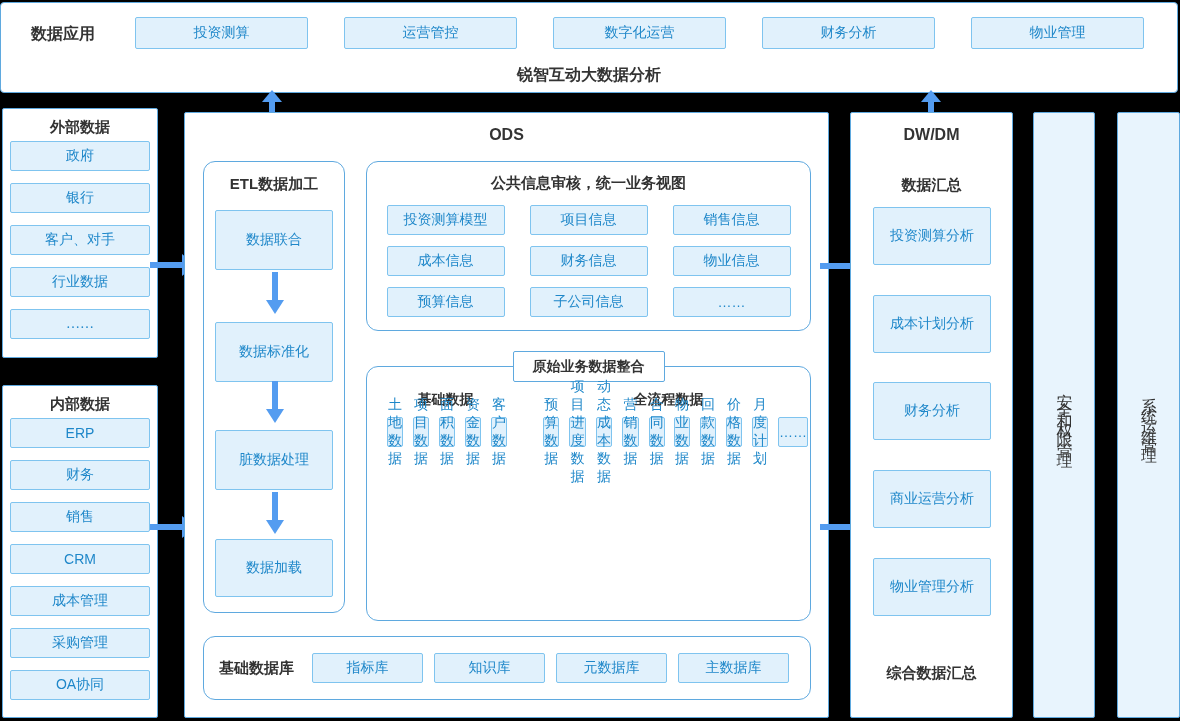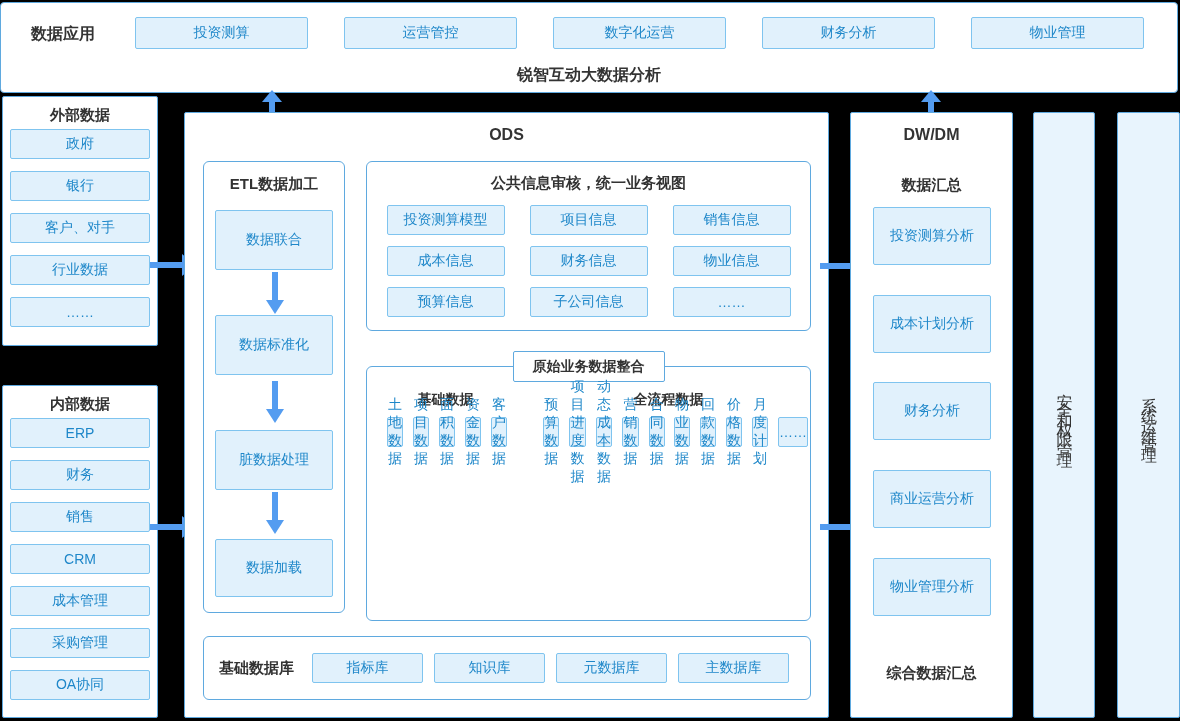--- a/index.html
+++ b/index.html
@@ -34,28 +34,28 @@
   .chip{
     box-sizing:border-box;height:30px;border-radius:2px;
     background:var(--item-bg,#E1F1FC);border:1px solid var(--item-border,#7FC4EF);
     color:var(--item-text,#1E87C9);font-size:14px;
     display:flex;align-items:center;justify-content:center;text-align:center;
   }
   .vlist{display:flex;flex-direction:column;align-items:center;gap:12px;margin-top:8px;}
   .vlist .chip{width:140px;}
 
   
-  .external{left:2px;top:96px;width:156px;height:250px;}
+  .external{left:2px;top:108px;width:156px;height:250px;font-family:Liberation Serif, serif;}
   .internal{left:2px;top:385px;width:156px;height:333px;}
 
   
   .ods{left:184px;top:112px;width:645px;height:606px;}
   .ods-title{position:absolute;top:13px;left:0;width:100%;text-align:center;font-size:16px;font-weight:700;}
   .inner-box{
-    position:absolute;box-sizing:border-box;border-radius:6px;
+    position:absolute;box-sizing:border-box;border-radius:12px;
     background:var(--panel-bg,#fff);border:1px solid var(--panel-border,#5FA9DF);
   }
   .etl-box{left:18px;top:48px;width:142px;height:452px;}
   .etl-title{text-align:center;margin-top:13px;font-size:15px;font-weight:700;}
   .etl-step{position:absolute;left:11px;width:118px;height:60px;}
 
   .common-box{left:181px;top:48px;width:445px;height:170px;}
   .common-title{text-align:center;margin-top:12px;font-size:15px;font-weight:700;}
   .common-grid{margin-top:12px;display:grid;grid-template-columns:repeat(3,118px);column-gap:25px;row-gap:11px;justify-content:center;}
 
@@ -173,21 +173,21 @@
   <section class="panel ods">
     <div class="ods-title">ODS</div>
 
     <div class="inner-box etl-box">
       <div class="etl-title">ETL数据加工</div>
       <div class="chip etl-step" style="top:48px;">数据联合</div>
       <div class="arrow-down" style="top:110px;">
           <span class="stem"></span>
           <span class="head"></span>
         </div>
-      <div class="chip etl-step" style="top:153px;">数据标准化</div>
+      <div class="chip etl-step" style="top:160px;">数据标准化</div>
       <div class="arrow-down" style="top:219px;">
           <span class="stem"></span>
           <span class="head"></span>
         </div>
       <div class="chip etl-step" style="top:268px;">脏数据处理</div>
       <div class="arrow-down" style="top:330px;">
           <span class="stem"></span>
           <span class="head"></span>
         </div>
       <div class="chip etl-step" style="top:377px;height:58px;">数据加载</div>

